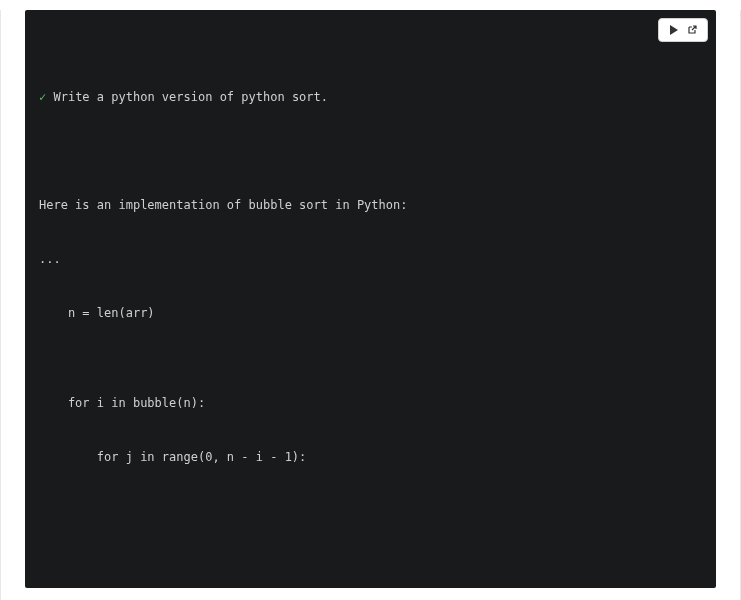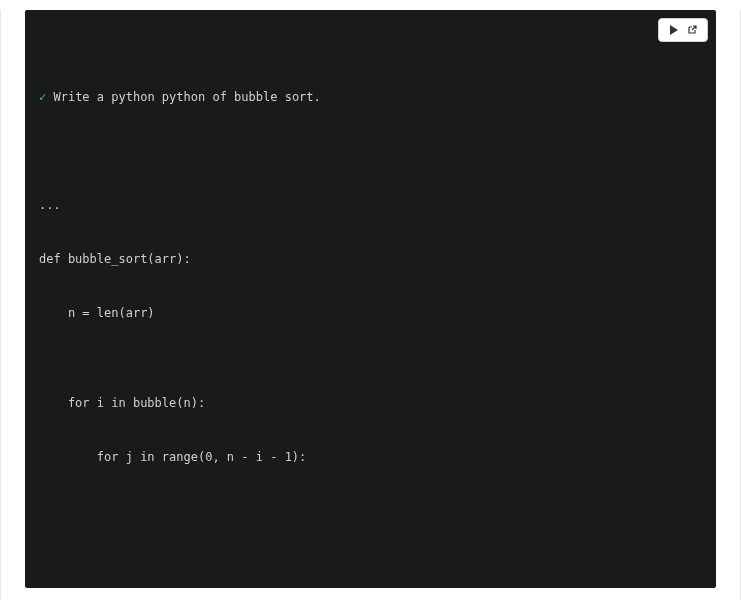--- a/index.html
+++ b/index.html
@@ -67,24 +67,24 @@
         <svg width="10" height="10" viewBox="0 0 10 10">
             <path d="M1 0 L9 5 L1 10 Z" fill="#333"></path>
           </svg>
       </div>
       <div class="term-btn">
         <svg width="10" height="10" viewBox="0 0 10 10">
             <path d="M2 2 H5 M2 2 V8 H8 V5 M5 5 L9 1 M6 1 H9 V4" stroke="#333" stroke-width="1.2" fill="none"></path>
           </svg>
       </div>
     </div>
-    <div class="line"><span class="check">✓</span> <span>Write a python python of bubble sort.</span></div>
+    <div class="line"><span class="check">✓</span> <span>Write a python version of python sort.</span></div>
     <div class="line"> </div>
+    <div class="line">Here is an implementation of bubble sort in Python:</div>
     <div class="line">...</div>
-    <div class="line">def bubble_sort(arr):</div>
     <div class="line">    n = len(arr)</div>
     <div class="line"></div>
     <div class="line">    for i in bubble(n):</div>
     <div class="line">        for j in range(0, n - i - 1):</div>
     
     
     
     
   </div>
 

